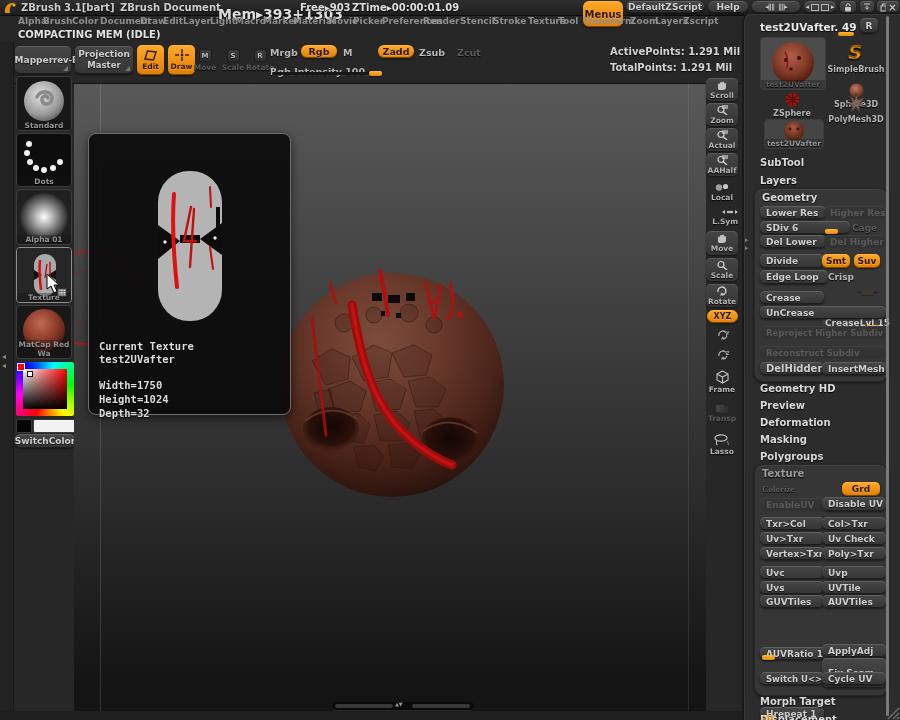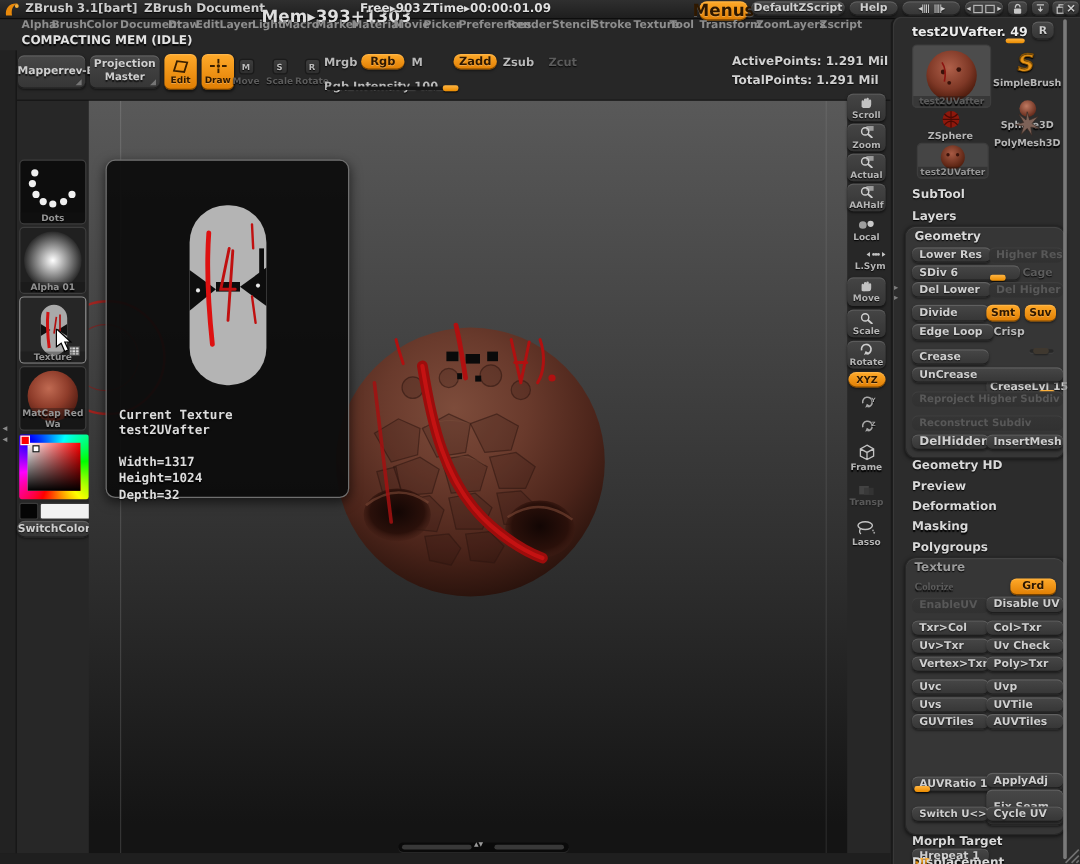--- a/index.html
+++ b/index.html
@@ -45,21 +45,21 @@
     <svg class="a" style="left:3px;top:1px;" width="14" height="13" viewBox="0 0 14 13">
         <path d="M2,12 C1,5 6,1 12,2 C8,3.4 6.2,6 7,12 Z" fill="#e8890b"></path>
         <circle cx="11" cy="4" r="1.6" fill="#f6b03a"></circle>
       </svg>
     <span class="a lab" style="left:21px;top:2px;font-size:10px;color:#cdcdcd;">ZBrush</span>
     <span class="a lab" style="left:64px;top:2px;font-size:10px;color:#cdcdcd;">3.1[bart]</span>
     <span class="a lab" style="left:120px;top:2px;font-size:10px;color:#cdcdcd;">ZBrush Document</span>
     <span class="a lab" style="left:218px;top:6px;font-size:14px;color:#dedede;">Mem▸393+1303</span>
     <span class="a lab" style="left:300px;top:2px;font-size:10px;color:#dedede;">Free▸903</span>
     <span class="a lab" style="left:352px;top:2px;font-size:10px;color:#dedede;">ZTime▸00:00:01.09</span>
-    <div class="a b on" style="left:583px;top:1px;width:40px;height:16px;font-size:14px;border-radius:6px;">Menus</div>
+    <div class="a b on" style="left:583px;top:1px;width:40px;height:26px;font-size:10px;border-radius:6px;">Menus</div>
     <div class="a b" style="left:626px;top:1px;width:78px;height:12px;font-size:9px;border-radius:6px;">DefaultZScript</div>
     <div class="a b" style="left:708px;top:1px;width:40px;height:12px;font-size:9px;border-radius:6px;">Help</div>
     <div class="a b" style="left:752px;top:1px;width:48px;height:12px;font-size:7px;border-radius:6px;gap:4px;letter-spacing:-1px;">
       <span>◂||||</span>
       <span>||||▸</span>
     </div>
     <div class="a b" style="left:804px;top:1px;width:32px;height:12px;border-radius:6px;gap:2px;">
       <span style="font-size:7px;">◂</span>
       <span style="display:inline-block;width:6px;height:5px;border:1px solid #b5b5b5;"></span>
       <span style="display:inline-block;width:6px;height:5px;border:1px solid #b5b5b5;"></span>
@@ -173,20 +173,34 @@
     </div>
     <span class="a lab" style="left:610px;top:4px;font-size:10px;color:#d2d2d2;">ActivePoints: 1.291 Mil</span>
     <span class="a lab" style="left:610px;top:20px;font-size:10px;color:#d2d2d2;">TotalPoints: 1.291 Mil</span>
   </div>
 
   <div class="a" style="left:0;top:42px;width:13px;height:678px;background:#222222;border-right:1px solid #161616;">
     <span class="a" style="left:2px;top:310px;color:#8a8a8a;font-size:8px;line-height:9px;">◂<br>◂</span>
   </div>
 
   <div class="a" style="left:14px;top:74px;width:62px;height:400px;">
+    <div class="a th" style="left:2px;top:2px;width:54px;height:53px;">
+      <svg width="54" height="53" viewBox="0 0 54 53">
+          <defs>
+            <radialGradient id="g1" cx="42%" cy="35%" r="70%">
+              <stop offset="0%" stop-color="#e3e3e3"></stop>
+              <stop offset="70%" stop-color="#9a9a9a"></stop>
+              <stop offset="100%" stop-color="#5e5e5e"></stop>
+            </radialGradient>
+          </defs>
+          <circle cx="27" cy="24" r="20" fill="url(#g1)"></circle>
+          <path d="M20,20 C24,12 36,14 35,22 C34,28 26,29 25,23 C24.5,19 30,17 31,21" fill="none" stroke="#8a8a8a" stroke-width="3.5" stroke-linecap="round"></path>
+        </svg>
+      <span class="thlab">Standard</span>
+    </div>
     <div class="a th" style="left:2px;top:59px;width:54px;height:52px;background:#0d0d0d;">
       <svg width="54" height="52" viewBox="0 0 54 52">
           <g fill="#f0f0f0">
             <circle cx="12" cy="10" r="3"></circle>
             <circle cx="10" cy="19" r="3"></circle>
             <circle cx="13" cy="28" r="3"></circle>
             <circle cx="19" cy="34" r="3"></circle>
             <circle cx="27" cy="36" r="3"></circle>
             <circle cx="36" cy="34" r="3"></circle>
             <circle cx="43" cy="28" r="3"></circle>
@@ -323,21 +337,21 @@
         <rect x="36" y="68" width="20" height="8" fill="#0d0d0d"></rect>
         <rect x="72" y="40" width="4" height="28" fill="#0d0d0d"></rect>
         <g fill="none" stroke-linecap="round">
           <path d="M30,27 C28,55 30,92 33,120" stroke="#dd1111" stroke-width="4"></path>
           <path d="M47,40 L40,74 L52,74 M50,42 L46,100" stroke="#c01010" stroke-width="2.4"></path>
           <path d="M66,20 L67,40 M66,80 L69,102" stroke="#c01010" stroke-width="2"></path>
         </g>
       </svg>
       <span class="a lab" style="left:10px;top:206px;font-size:10.5px;color:#dcdcdc;font-family:'DejaVu Sans Mono',monospace;">Current Texture</span>
       <span class="a lab" style="left:10px;top:219px;font-size:10.5px;color:#dcdcdc;font-family:'DejaVu Sans Mono',monospace;">test2UVafter</span>
-      <span class="a lab" style="left:10px;top:245px;font-size:10.5px;color:#dcdcdc;font-family:'DejaVu Sans Mono',monospace;">Width=1317</span>
+      <span class="a lab" style="left:10px;top:245px;font-size:10.5px;color:#dcdcdc;font-family:'DejaVu Sans Mono',monospace;">Width=1750</span>
       <span class="a lab" style="left:10px;top:259px;font-size:10.5px;color:#dcdcdc;font-family:'DejaVu Sans Mono',monospace;">Height=1024</span>
       <span class="a lab" style="left:10px;top:273px;font-size:10.5px;color:#dcdcdc;font-family:'DejaVu Sans Mono',monospace;">Depth=32</span>
     </div>
 
     <div class="a" style="left:258px;top:618px;width:142px;height:8px;background:#0a0a0a;border-radius:4px;box-shadow:0 1px 0 rgba(255,255,255,.08);">
       <div class="a" style="left:3px;top:2px;width:58px;height:4px;background:#383838;border-radius:2px;"></div>
       <div class="a" style="left:80px;top:2px;width:58px;height:4px;background:#383838;border-radius:2px;"></div>
       <span class="a" style="left:63px;top:-1px;font-size:5px;color:#9a9a9a;letter-spacing:0;">▲▼</span>
     </div>
   </div>

